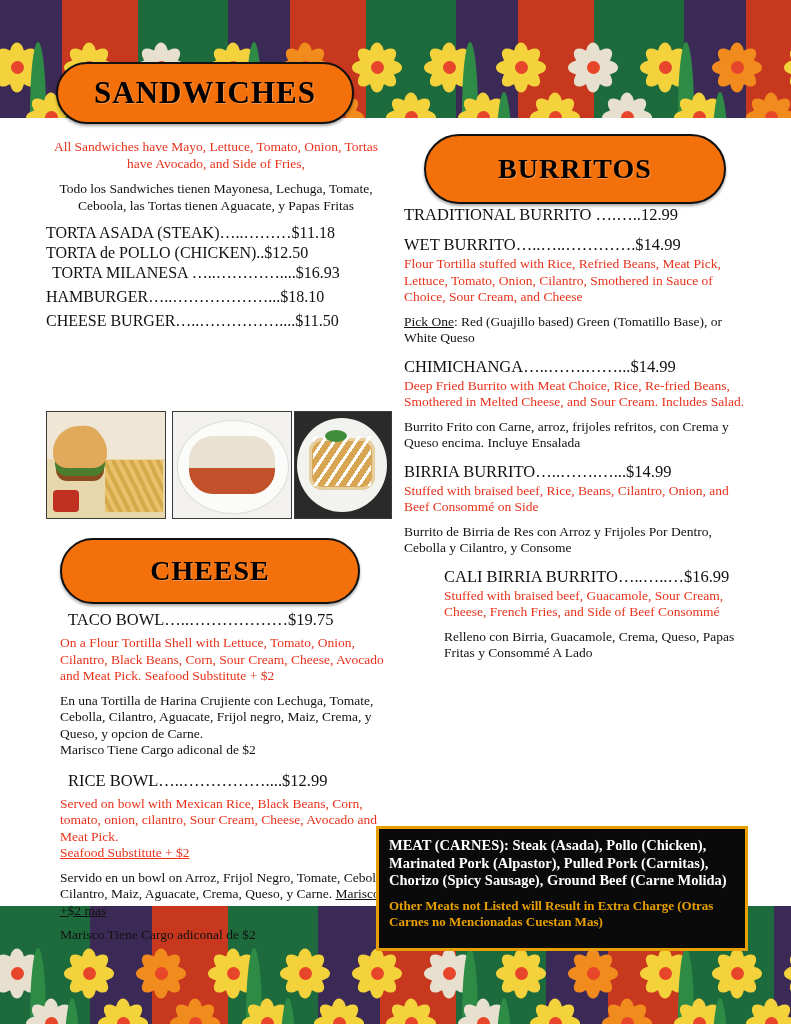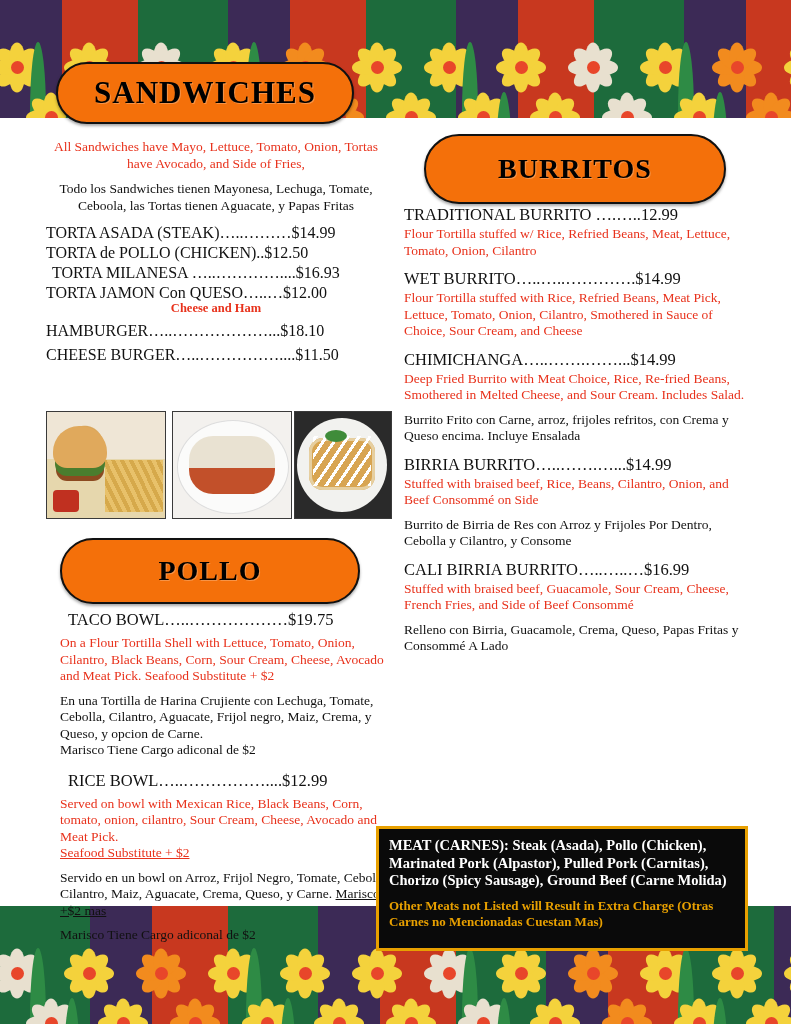--- a/index.html
+++ b/index.html
@@ -664,39 +664,35 @@
 
   <div class="pill" style="left:56px;top:62px;width:294px;height:58px;">
     <span style="font-size:31px;">SANDWICHES</span>
   </div>
 
   <div class="pill" style="left:424px;top:134px;width:298px;height:66px;">
     <span style="font-size:28px;">BURRITOS</span>
   </div>
 
   <div class="pill" style="left:60px;top:538px;width:296px;height:62px;">
-    <span style="font-size:28px;">POLLO</span>
+    <span style="font-size:28px;">CHEESE</span>
   </div>
 
   <div class="col-left">
     <p class="note-red">All Sandwiches have Mayo, Lettuce, Tomato, Onion, Tortas have Avocado, and Side of Fries,</p>
     <p class="note-blk">Todo los Sandwiches tienen Mayonesa, Lechuga, Tomate, Ceboola, las Tortas tienen Aguacate, y Papas Fritas</p>
 
     <div class="item">
-      <div class="line">TORTA ASADA (STEAK)…..………$14.99</div>
+      <div class="line">TORTA ASADA (STEAK)…..………$11.18</div>
     </div>
     <div class="item">
       <div class="line">TORTA  de POLLO (CHICKEN)..$12.50</div>
     </div>
     <div class="item">
       <div class="line" style="padding-left:6px;">TORTA MILANESA …..…………....$16.93</div>
-    </div>
-    <div class="item">
-      <div class="line">TORTA JAMON Con QUESO…..…$12.00</div>
-      <div class="sub-red">Cheese and Ham</div>
     </div>
     <div class="item" style="margin-top:6px;">
       <div class="line">HAMBURGER…..………………...$18.10</div>
     </div>
     <div class="item" style="margin-top:6px;">
       <div class="line">CHEESE BURGER…..……………....$11.50</div>
     </div>
   </div>
 
   <div class="photos">
@@ -741,41 +737,41 @@
       <div class="desc-red underline" style="margin-top:0;">Seafood Substitute + $2</div>
       <div class="desc-blk"><span>Servido en un bowl on Arroz, Frijol Negro, Tomate, Cebolla, Cilantro, Maiz, Aguacate, Crema, Queso, y Carne.</span> <span class="underline">Marisco +$2 mas</span></div>
       <div class="desc-blk">Marisco Tiene Cargo adiconal de $2</div>
     </div>
   </div>
 
   <div class="col-right">
 
     <div>
       <div class="menu-line" style="margin-top:0;">TRADITIONAL BURRITO ….…..12.99</div>
-      <div class="desc-red">Flour Tortilla stuffed w/ Rice,  Refried Beans, Meat, Lettuce, Tomato, Onion, Cilantro</div>
     </div>
 
     <div style="margin-top:10px;">
       <div class="menu-line">WET BURRITO…..…..………….$14.99</div>
       <div class="desc-red">Flour Tortilla stuffed with Rice,  Refried Beans, Meat Pick, Lettuce, Tomato, Onion, Cilantro, Smothered in Sauce of Choice, Sour Cream, and Cheese</div>
+      <div class="desc-blk"><span class="underline">Pick One</span><span>: Red (Guajillo based) Green (Tomatillo Base), or White Queso</span></div>
     </div>
 
     <div style="margin-top:10px;">
       <div class="menu-line">CHIMICHANGA…..…….……...$14.99</div>
       <div class="desc-red">Deep Fried Burrito with Meat Choice, Rice, Re-fried Beans, Smothered in Melted Cheese, and Sour Cream. Includes Salad.</div>
       <div class="desc-blk">Burrito Frito con Carne, arroz, frijoles refritos, con Crema y Queso encima. Incluye Ensalada</div>
     </div>
 
     <div style="margin-top:10px;">
       <div class="menu-line">BIRRIA BURRITO…..…….…...$14.99</div>
       <div class="desc-red">Stuffed with braised beef, Rice, Beans, Cilantro, Onion, and Beef Consommé on Side</div>
       <div class="desc-blk">Burrito de Birria de Res con Arroz y Frijoles Por Dentro, Cebolla y Cilantro, y Consome</div>
     </div>
 
-    <div style="margin-top:10px;">
+    <div style="margin-top:10px;margin-left:40px;">
       <div class="menu-line">CALI BIRRIA BURRITO…..…..…$16.99</div>
       <div class="desc-red">Stuffed with braised beef, Guacamole, Sour Cream, Cheese, French Fries, and Side of  Beef Consommé</div>
       <div class="desc-blk">Relleno con Birria, Guacamole, Crema, Queso, Papas Fritas y Consommé A Lado</div>
     </div>
   </div>
 
   <div class="meatbox">
     <div class="m1">MEAT (CARNES): Steak (Asada), Pollo (Chicken), Marinated Pork (Alpastor), Pulled Pork (Carnitas), Chorizo (Spicy Sausage), Ground Beef (Carne Molida)</div>
     <div class="m2">Other Meats not Listed will Result in Extra Charge (Otras Carnes no Mencionadas Cuestan Mas)</div>
   </div>

